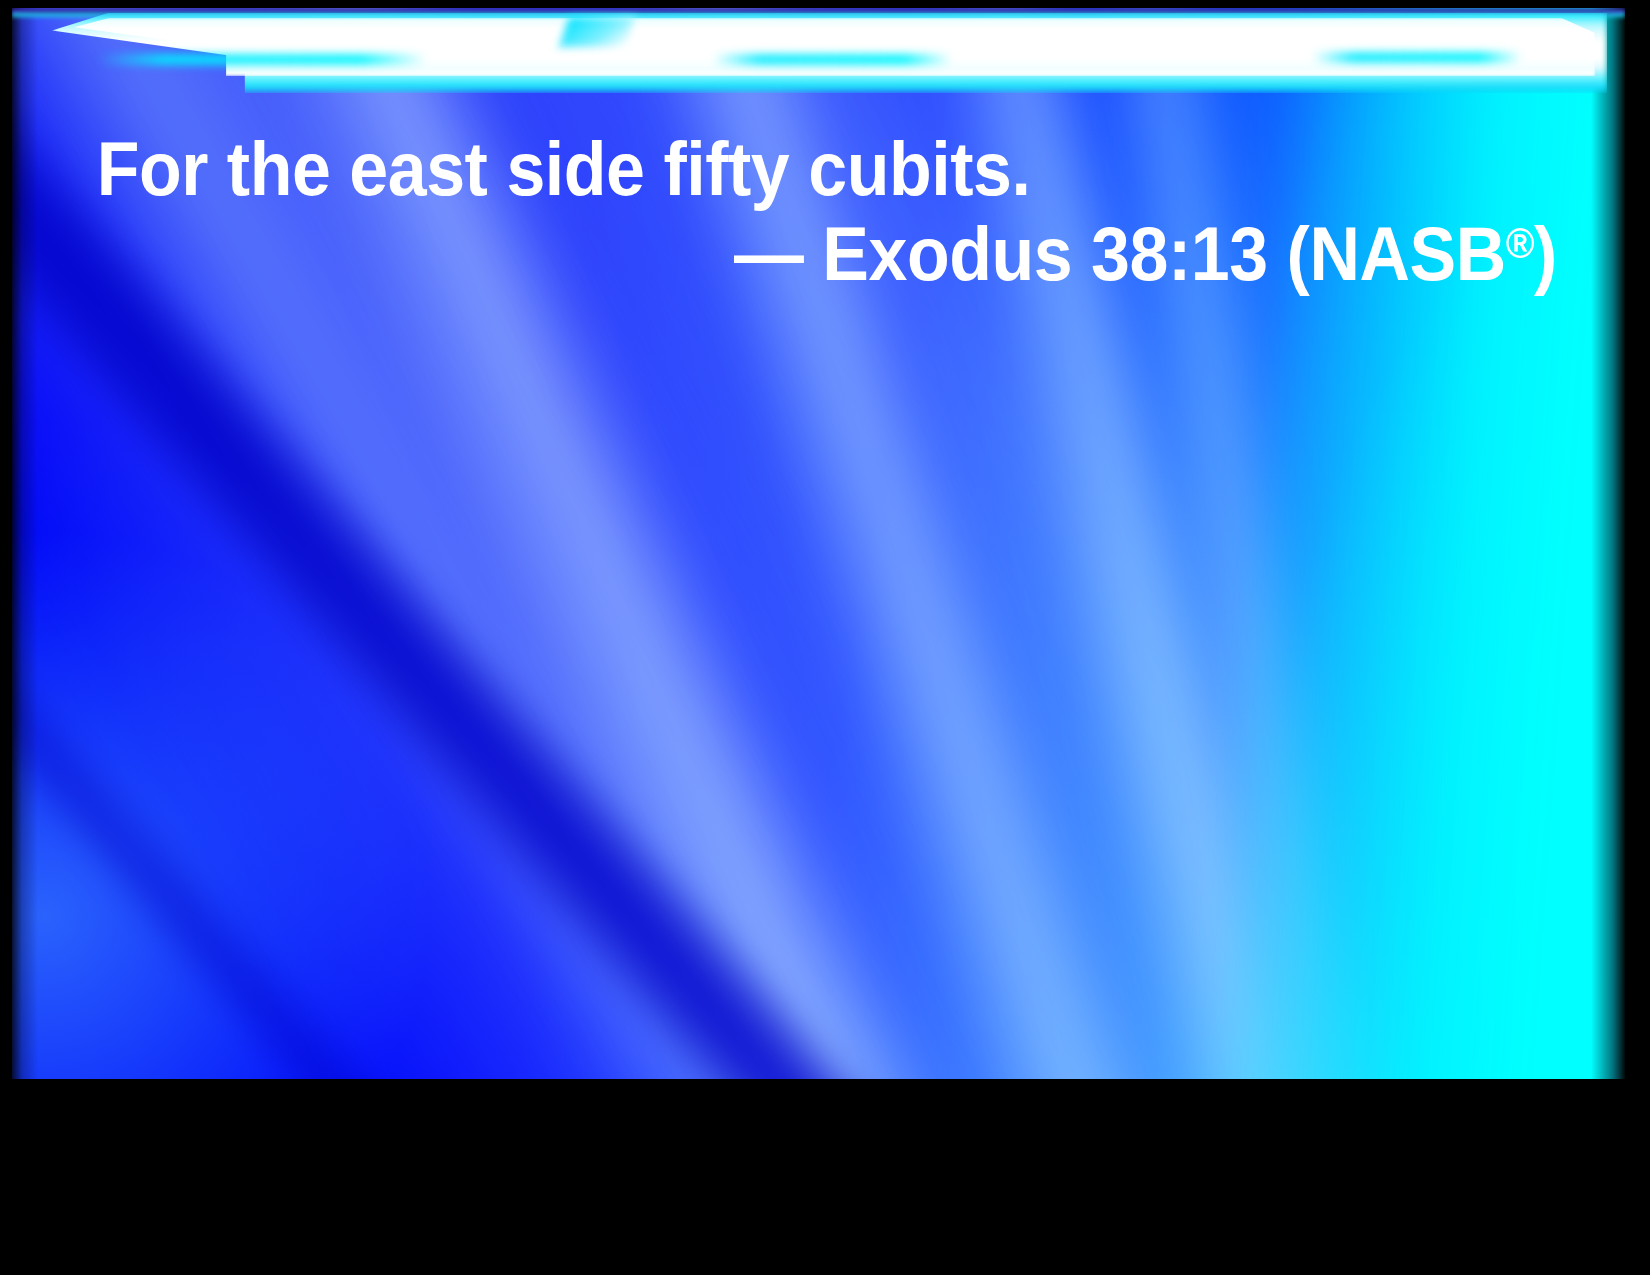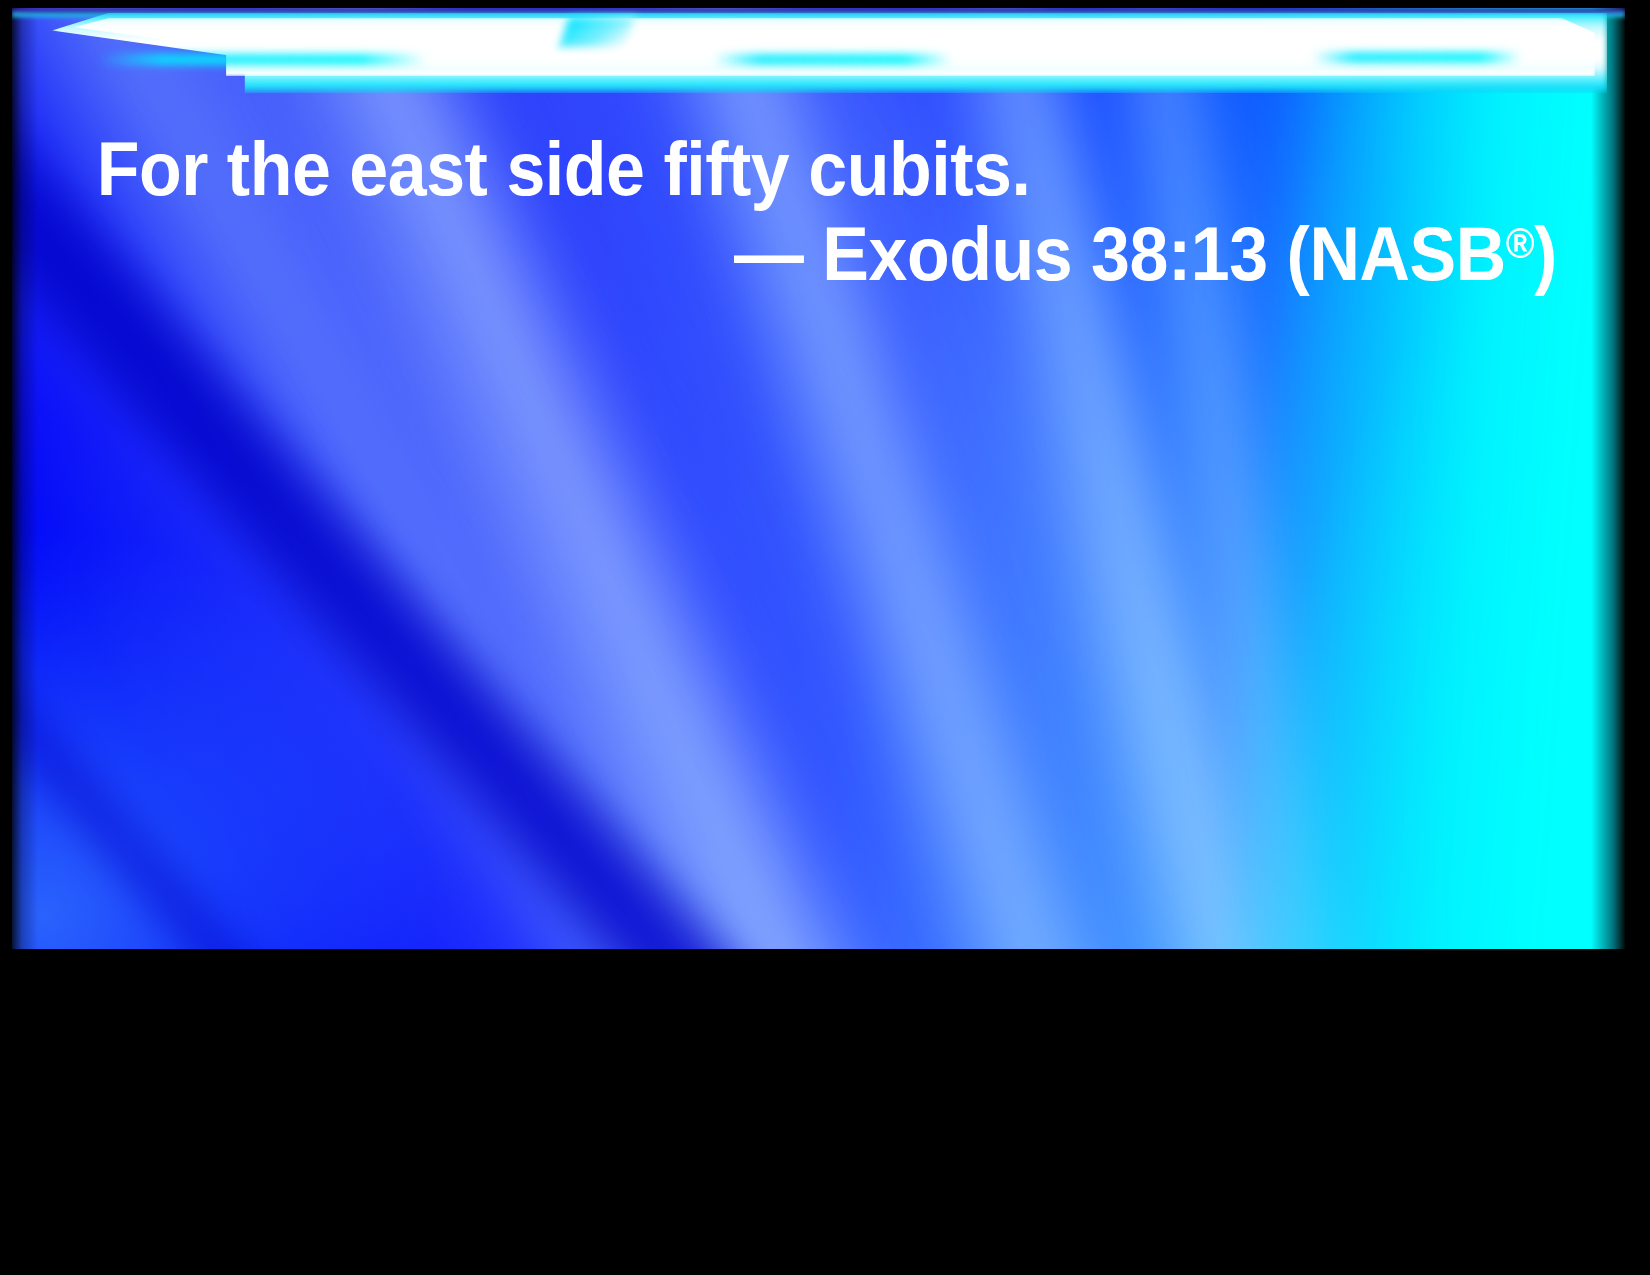--- a/index.html
+++ b/index.html
@@ -4,21 +4,21 @@
 <style>
   html, body {
     margin: 0;
     padding: 0;
     background: #000000;
   }
 
   .slide {
     position: relative;
     width: 1650px;
-    height: 949px;
+    height: 1079px;
     overflow: hidden;
     background: #000000;
     font-family: "Liberation Sans", "DejaVu Sans", sans-serif;
   }
 
   
   .frame {
     position: absolute;
     inset: 0;
     background: #000000;

